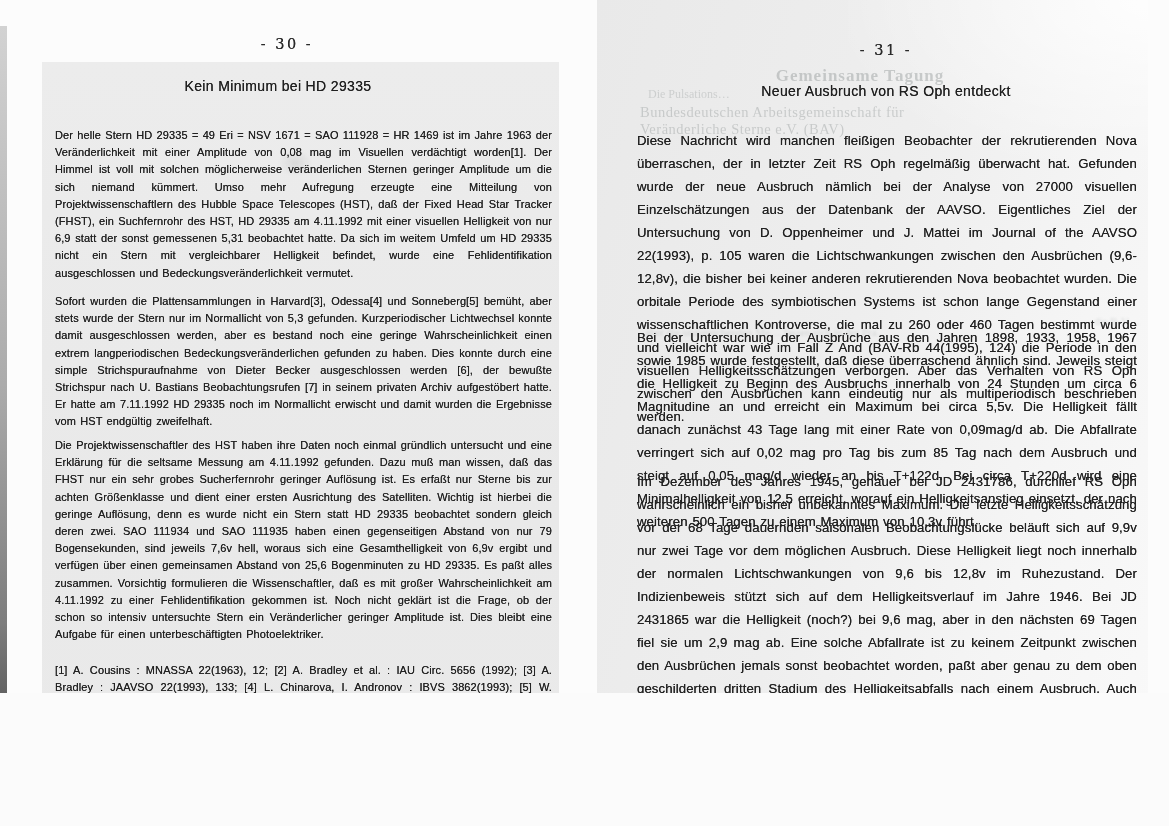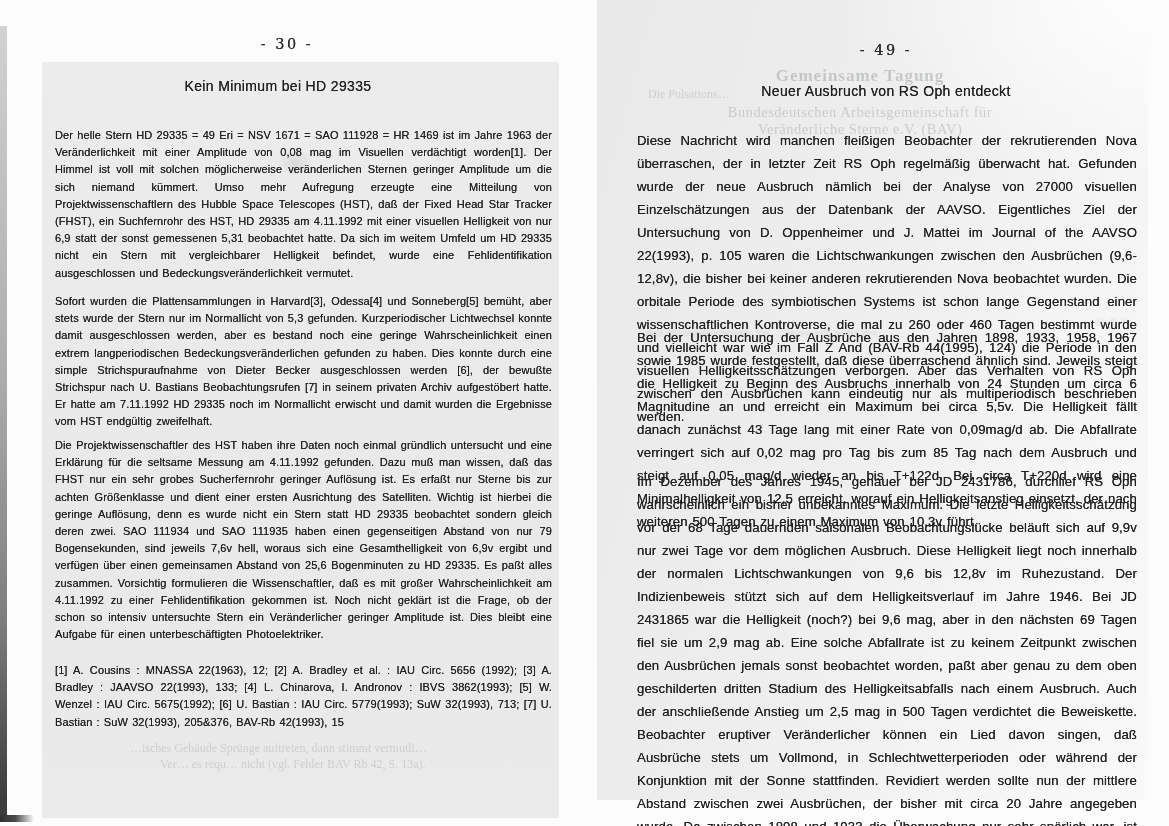--- a/index.html
+++ b/index.html
@@ -3,21 +3,21 @@
 <meta charset="utf-8">
 <style>
   html, body { margin: 0; padding: 0; }
   body {
     width: 1169px; height: 826px;
     background: #fbfbfb;
     font-family: "Liberation Sans", sans-serif;
     -webkit-font-smoothing: antialiased;
   }
   .canvas {
-    position: relative; width: 1169px; height: 826px;
+    position: relative; width: 1169px; height: 693px;
     overflow: hidden; background: #fcfcfc;
   }
   .page {
     position: absolute;
   }
   .page-left {
     left: 42px; top: 62px; width: 517px; height: 756px;
     background: linear-gradient(180deg, #ececec 0%, #e9e9e9 60%, #eaeaea 100%);
   }
   .page-right {
@@ -46,21 +46,21 @@
   .body-r {
     font-size: 13.2px; line-height: 23px; text-align: justify;
     letter-spacing: 0.1px; word-spacing: 1px;
   }
   .ghost {
     position: absolute; color: #8e9494; filter: blur(0.7px);
     font-family: "Liberation Serif", "DejaVu Serif", serif;
     margin-top: 9px;
   }
   .ghost-big { font-size: 17px; font-weight: bold; letter-spacing: 1px; text-align: center; opacity: 0.42; }
-  .ghost-mid { font-size: 14.5px; letter-spacing: 0.5px; text-align: center; opacity: 0.38; }
+  .ghost-mid { font-size: 14.5px; letter-spacing: 0.5px; opacity: 0.38; }
   .ghost-sm  { font-size: 12px; opacity: 0.32; }
   .ghost-frag{ font-size: 11px; opacity: 0.26; filter: blur(0.9px); }
   .edge-strip {
     position: absolute; left: 0; top: 26px; width: 7px; height: 796px;
     background: linear-gradient(180deg, #d2d2d2 0%, #ababab 45%, #7d7d7d 75%, #3c3c3c 97%);
   }
   .corner-mark {
     position: absolute; left: 0; top: 815px; width: 34px; height: 7px;
     background: linear-gradient(90deg, #2f2f2f 0%, #4a4a4a 45%, rgba(90,90,90,0) 100%);
     border-radius: 0 3px 3px 0;
@@ -99,21 +99,21 @@
   <div class="ghost ghost-sm" style="left:130px; top:732px; width:425px;">…isches Gebäude Sprünge auftreten, dann stimmt vermutli…</div>
   <div class="ghost ghost-sm" style="left:160px; top:748px; width:340px;">Ver… es requ… nicht (vgl. Fehler BAV Rb 42, S. 13a).</div>
 
   <div class="page page-right"></div>
 
   <div class="ghost ghost-big" style="left:640px; top:57px; width:440px;">Gemeinsame Tagung</div>
   <div class="ghost ghost-sm" style="left:648px; top:78px; width:200px;">Die Pulsations…</div>
   <div class="ghost ghost-mid" style="left:640px; top:95px; width:440px;">Bundesdeutschen Arbeitsgemeinschaft für</div>
   <div class="ghost ghost-mid" style="left:640px; top:112px; width:440px;">Veränderliche Sterne e.V. (BAV)</div>
 
-  <div class="txt pageno" style="left:640px; top:42px; width:492px;">- 49 -</div>
+  <div class="txt pageno" style="left:640px; top:42px; width:492px;">- 31 -</div>
 
   <div class="txt title" style="left:640px; top:83px; width:492px;">Neuer Ausbruch von RS Oph entdeckt</div>
 
   <div class="txt body-r" style="left:637px; top:129px; width:500px;">Diese Nachricht wird manchen fleißigen Beobachter der rekrutierenden Nova überraschen, der in letzter Zeit RS Oph regelmäßig überwacht hat. Gefunden wurde der neue Ausbruch nämlich bei der Analyse von 27000 visuellen Einzelschätzungen aus der Datenbank der AAVSO. Eigentliches Ziel der Untersuchung von D. Oppenheimer und J. Mattei im Journal of the AAVSO 22(1993), p. 105 waren die Lichtschwankungen zwischen den Ausbrüchen (9,6-12,8v), die bisher bei keiner anderen rekrutierenden Nova beobachtet wurden. Die orbitale Periode des symbiotischen Systems ist schon lange Gegenstand einer wissenschaftlichen Kontroverse, die mal zu 260 oder 460 Tagen bestimmt wurde und vielleicht war wie im Fall Z And (BAV-Rb 44(1995), 124) die Periode in den visuellen Helligkeitsschätzungen verborgen. Aber das Verhalten von RS Oph zwischen den Ausbrüchen kann eindeutig nur als multiperiodisch beschrieben werden.</div>
 
   <div class="ghost ghost-frag" style="left:1072px; top:306px; width:90px;text-align:center;">die B-V…</div>
   <div class="ghost ghost-frag" style="left:645px; top:317px; width:420px;">aber die unzureichenden Me… lassen sich in der Pra…</div>
 
   <div class="txt body-r" style="left:637px; top:326px; width:500px;">Bei der Untersuchung der Ausbrüche aus den Jahren 1898, 1933, 1958, 1967 sowie 1985 wurde festgestellt, daß diese überraschend ähnlich sind. Jeweils steigt die Helligkeit zu Beginn des Ausbruchs innerhalb von 24 Stunden um circa 6 Magnitudine an und erreicht ein Maximum bei circa 5,5v. Die Helligkeit fällt danach zunächst 43 Tage lang mit einer Rate von 0,09mag/d ab. Die Abfallrate verringert sich auf 0,02 mag pro Tag bis zum 85 Tag nach dem Ausbruch und steigt auf 0,05 mag/d wieder an bis T+122d. Bei circa T+220d wird eine Minimalhelligkeit von 12,5 erreicht, worauf ein Helligkeitsanstieg einsetzt, der nach weiteren 500 Tagen zu einem Maximum von 10,3v führt.</div>
 

